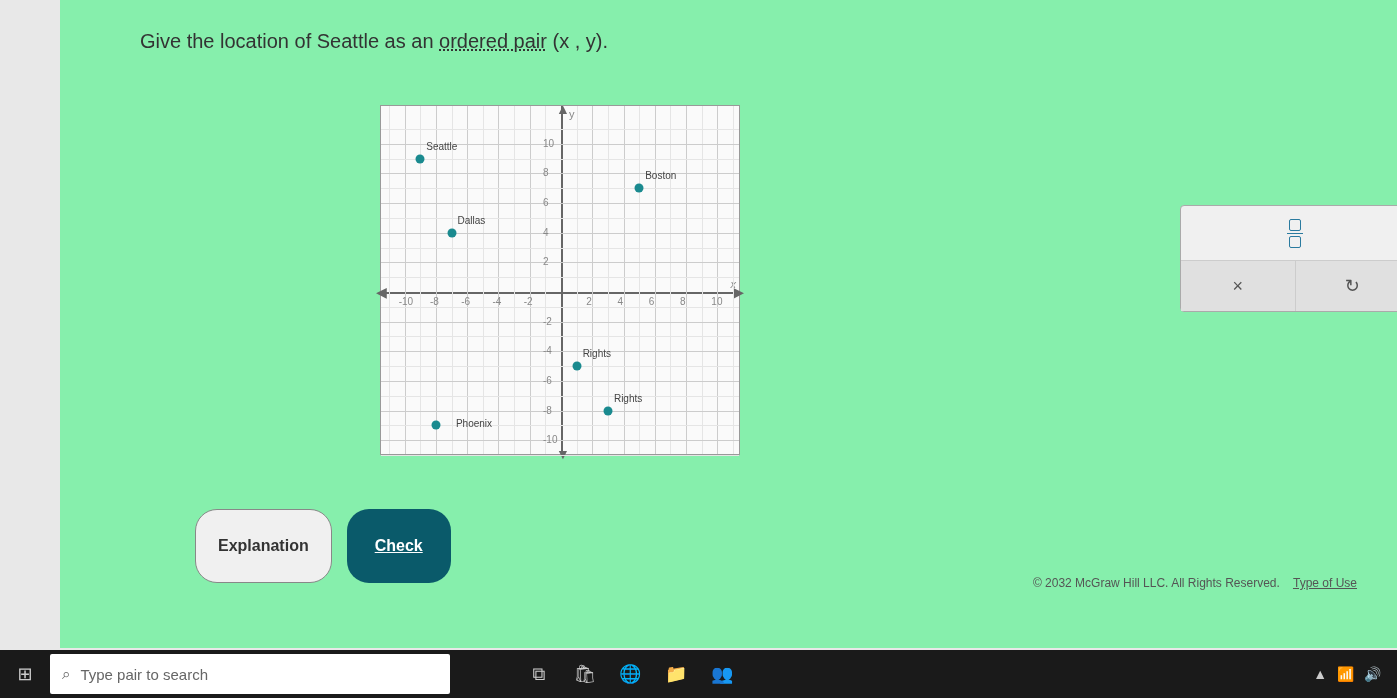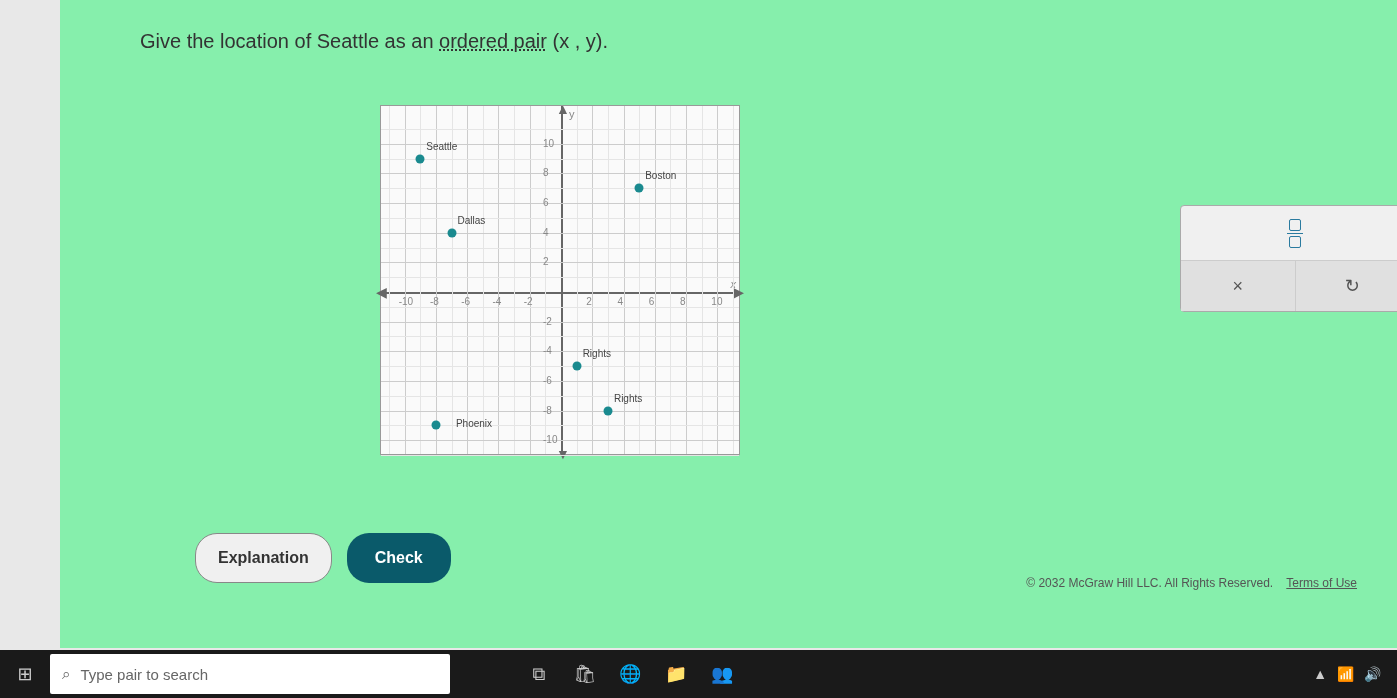--- a/index.html
+++ b/index.html
@@ -152,28 +152,29 @@
       padding: 14px 22px;
       border: 1px solid #888;
       border-radius: 22px;
       background: #f0f0f0;
       font-size: 16px;
       font-weight: bold;
       color: #333;
       cursor: pointer;
     }
     .btn-check {
-      padding: 16px 28px;
+      padding: 28px 28px;
       border: none;
       border-radius: 22px;
       background: #0a5a6a;
       font-size: 16px;
       font-weight: bold;
       color: #fff;
       cursor: pointer;
+      text-decoration: underline;
     }
     .copyright {
       position: absolute;
       right: 40px;
       bottom: 58px;
       font-size: 12px;
       color: #555;
     }
     .copyright a { color: #555; text-decoration: underline; }
     .taskbar {
@@ -344,21 +345,21 @@
   </div>
 
   <div class="bottom-buttons">
     <button class="btn-explanation">Explanation</button>
     <button class="btn-check">Check</button>
   </div>
 
   <div class="copyright">
     <span>© 2032 McGraw Hill LLC. All Rights Reserved.</span>
     &nbsp;&nbsp;
-    <a href="#">Terms of Use</a>
+    <a href="#">Type of Use</a>
   </div>
 </div>
 
 <div class="taskbar">
   <div class="start-btn">
     <span>⊞</span>
   </div>
   <div class="search-box">
     <span class="search-icon">⌕</span>
     <span>Type pair to search</span>

